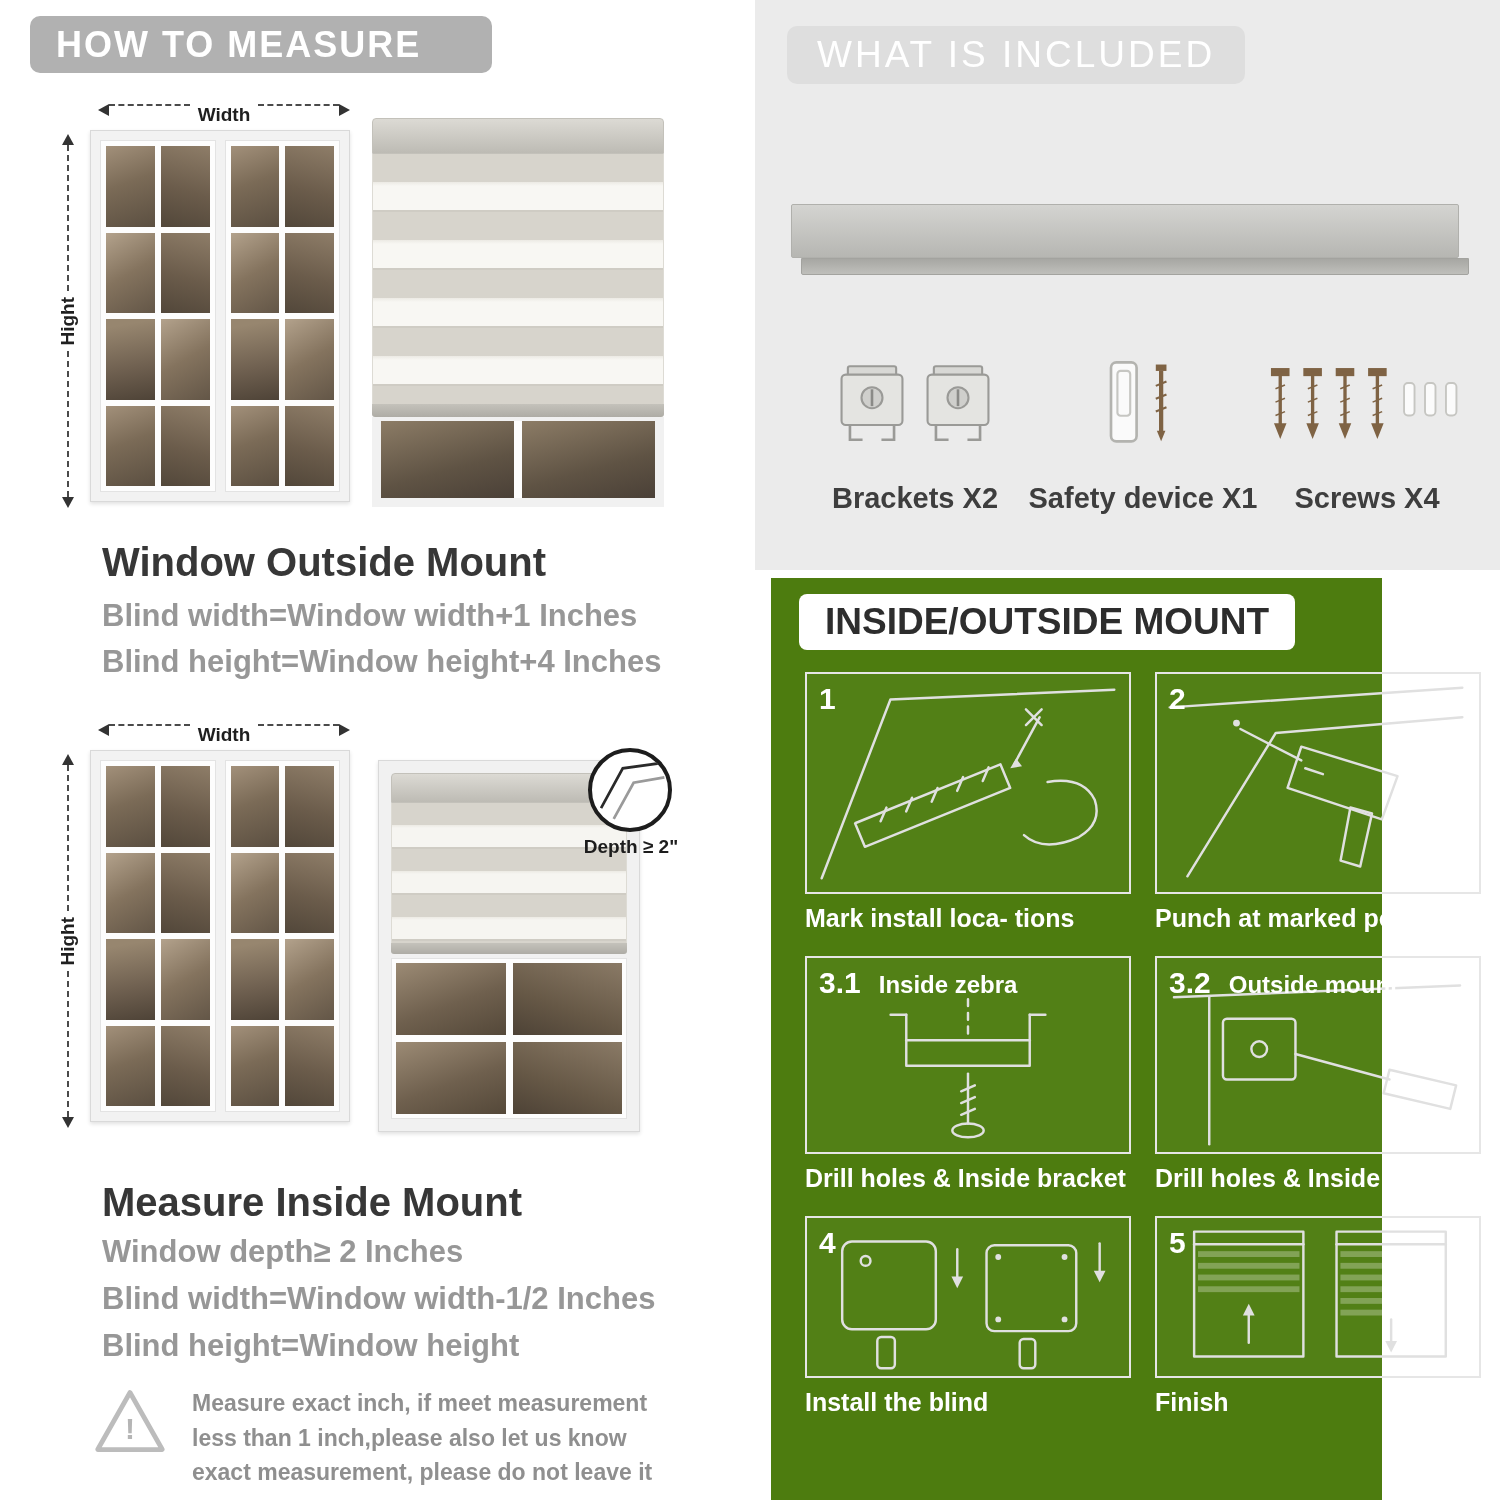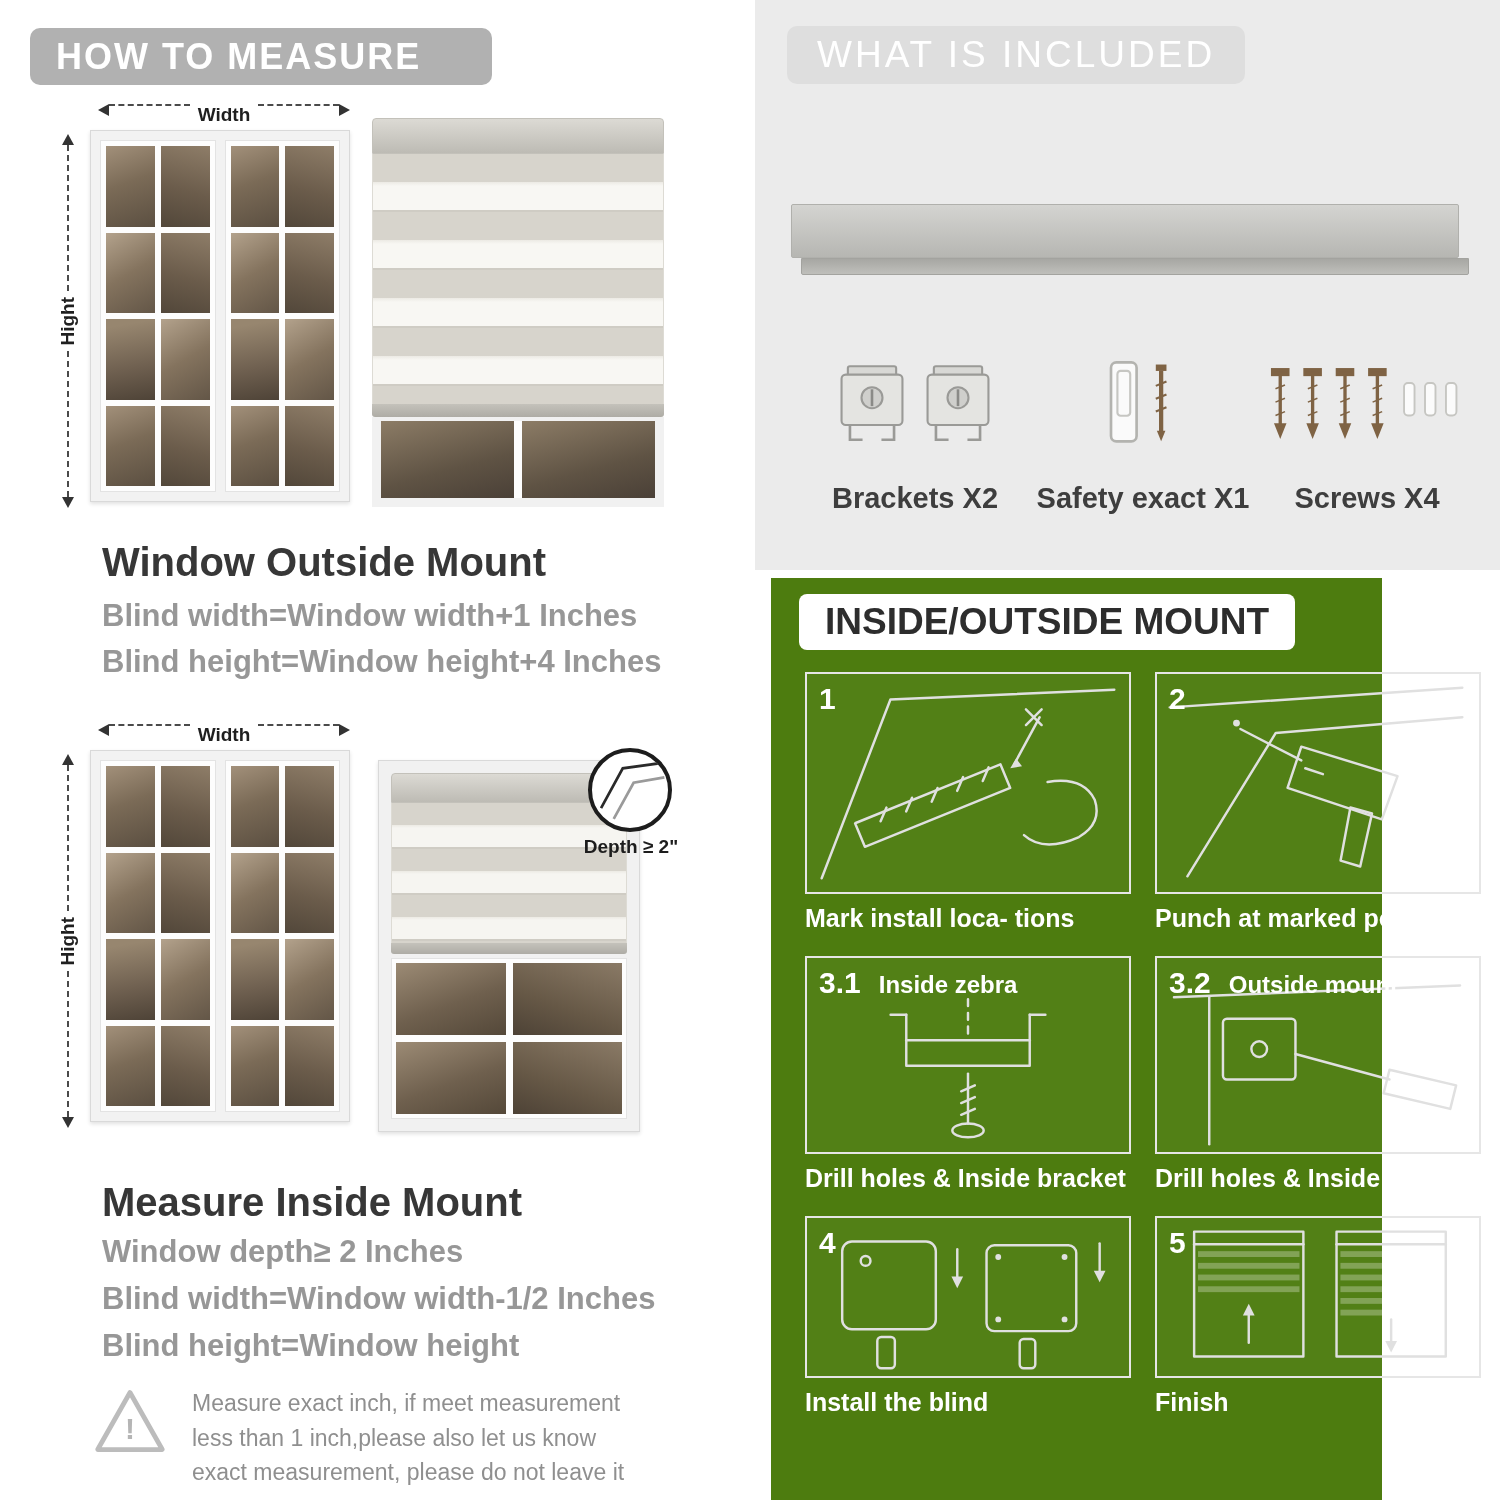--- a/index.html
+++ b/index.html
@@ -2,21 +2,21 @@
 <html><head>
 <meta charset="utf-8">
 <style>
   *{box-sizing:border-box;margin:0;padding:0}
   html,body{width:1500px;height:1500px}
   body{font-family:"Liberation Sans",sans-serif;background:#fff;color:#3a3a3a}
   .page{position:relative;width:1500px;height:1500px;background:#fff;overflow:hidden}
 
   
   .left{position:absolute;left:0;top:0;width:750px;height:1500px;background:#fff}
-  .pill-gray{position:absolute;left:30px;top:28px;width:462px;height:57px;background:#b1b1b1;
+  .pill-gray{position:absolute;left:30px;top:16px;width:462px;height:57px;background:#b1b1b1;
     border-radius:10px;color:#fff;font-weight:bold;font-size:36px;letter-spacing:2px;
     display:flex;align-items:center;padding-left:26px}
 
   .winwrap{position:absolute;width:300px;height:412px}
   .winwrap.w1{left:58px;top:104px}
   .winwrap.w2{left:58px;top:724px}
 
   .arr-h{position:absolute;left:40px;top:0;width:252px;height:20px;display:flex;align-items:flex-start}
   .arr-h .head-l{width:0;height:0;border-top:6px solid transparent;border-bottom:6px solid transparent;border-right:11px solid #333}
   .arr-h .head-r{width:0;height:0;border-top:6px solid transparent;border-bottom:6px solid transparent;border-left:11px solid #333}
@@ -58,21 +58,21 @@
   .depth-callout svg{width:100%;height:100%}
   .depth-label{position:absolute;left:566px;top:836px;width:130px;text-align:center;font-size:19px;font-weight:bold;color:#1d1d1d}
 
   .m-title{position:absolute;left:102px;font-size:40px;font-weight:bold;color:#373737}
   .m-line{position:absolute;left:102px;font-size:31px;font-weight:bold;color:#979797}
 
   .note{position:absolute;left:92px;top:1386px;width:580px;display:flex;gap:24px}
   .note .tri{position:relative;width:76px;height:70px;flex:0 0 auto}
   .note .tri svg{width:76px;height:70px}
   .note .tri .mark{position:absolute;left:0;top:26px;width:76px;text-align:center;font-size:30px;font-weight:bold;color:#b5b5b5}
-  .note-text{font-size:23px;font-weight:normal;color:#8f8f8f;line-height:1.5;width:462px}
+  .note-text{font-size:23px;font-weight:bold;color:#8f8f8f;line-height:1.5;width:462px}
 
   
   .right{position:absolute;left:755px;top:0;width:745px;height:1500px;background:#fff}
   .included{position:absolute;left:0;top:0;width:745px;height:570px;background:#ebebeb}
   .inc-pill{position:absolute;left:32px;top:26px;height:58px;padding:0 30px;background:#dedede;border-radius:10px;
     color:#fff;font-size:37px;font-weight:normal;letter-spacing:3px;display:flex;align-items:center}
   .product-label{position:absolute;left:0;top:140px;width:100%;text-align:center;font-size:31px;font-weight:bold;color:#3f3f3f}
   .headrail{position:absolute;left:36px;top:204px;width:668px;height:54px;background:linear-gradient(#d4d4d1,#b6b6b2);border:1px solid #b0b0ac;border-radius:2px}
   .headrail-lip{position:absolute;left:46px;top:258px;width:668px;height:17px;background:linear-gradient(#a7a7a3,#bfbfbb);border:1px solid #a3a39f;border-radius:0 0 2px 2px}
   .inc-group{position:absolute;top:338px;height:132px;display:flex;align-items:center;justify-content:center;gap:12px}
@@ -311,21 +311,21 @@
           </g>
           <g fill="rgba(255,255,255,0.8)" stroke="#c6c6c2" stroke-width="2">
             <rect x="146" y="24" width="11" height="34" rx="4"></rect>
             <rect x="168" y="24" width="11" height="34" rx="4"></rect>
             <rect x="190" y="24" width="11" height="34" rx="4"></rect>
           </g>
         </svg>
       </div>
 
       <div class="inc-label l1">Brackets X2</div>
-      <div class="inc-label l2">Safety exact X1</div>
+      <div class="inc-label l2">Safety device X1</div>
       <div class="inc-label l3">Screws X4</div>
     </div>
 
     <div class="mount">
       <div class="mount-pill">INSIDE/OUTSIDE MOUNT</div>
 
       <div class="steps">
 
         <div class="step">
           <div class="step-box r1">

